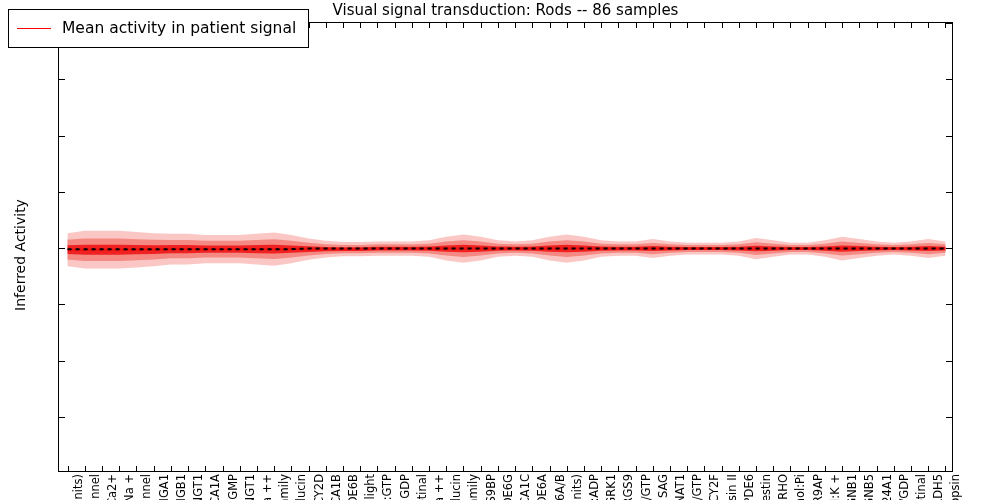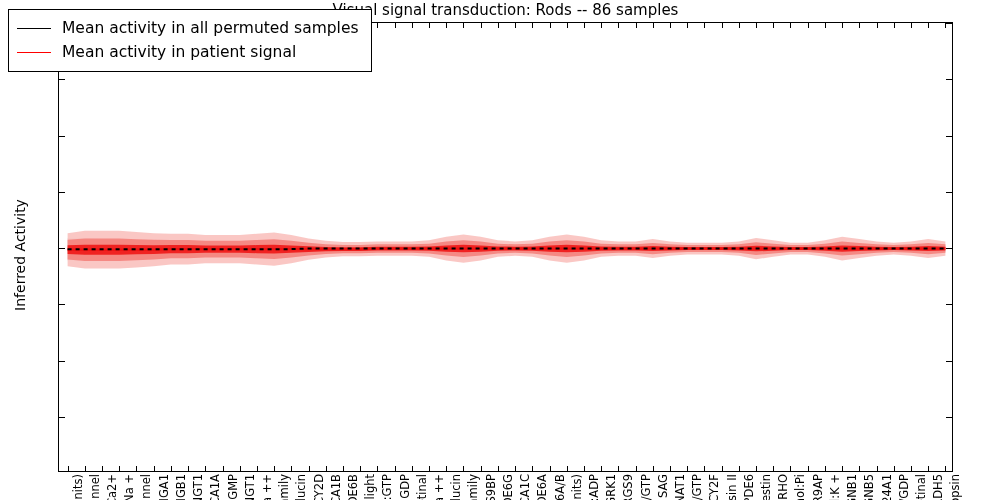--- a/index.html
+++ b/index.html
@@ -305,22 +305,18 @@
       <div class="xtl" style="left: 821.548px;">SLC24A1</div>
       <div class="xtl" style="left: 838.76px;">GNAT1/GDP</div>
       <div class="xtl" style="left: 855.971px;">mol:11-cis-retinal</div>
       <div class="xtl" style="left: 873.183px;">RDH5</div>
       <div class="xtl" style="left: 890.394px;">Rhodopsin</div>
     </div>
   <div class="xlabel">Cellular Entities</div>
 
   <div class="legend">
     <div class="legend-row">
-      <span class="legend-swatch"></span>
-      <span class="legend-text">Mean activity in all permuted samples</span>
-    </div>
-    <div class="legend-row">
       <span class="legend-swatch red"></span>
       <span class="legend-text">Mean activity in patient signal</span>
     </div>
   </div>
 
 </div>
 
 </body></html>

